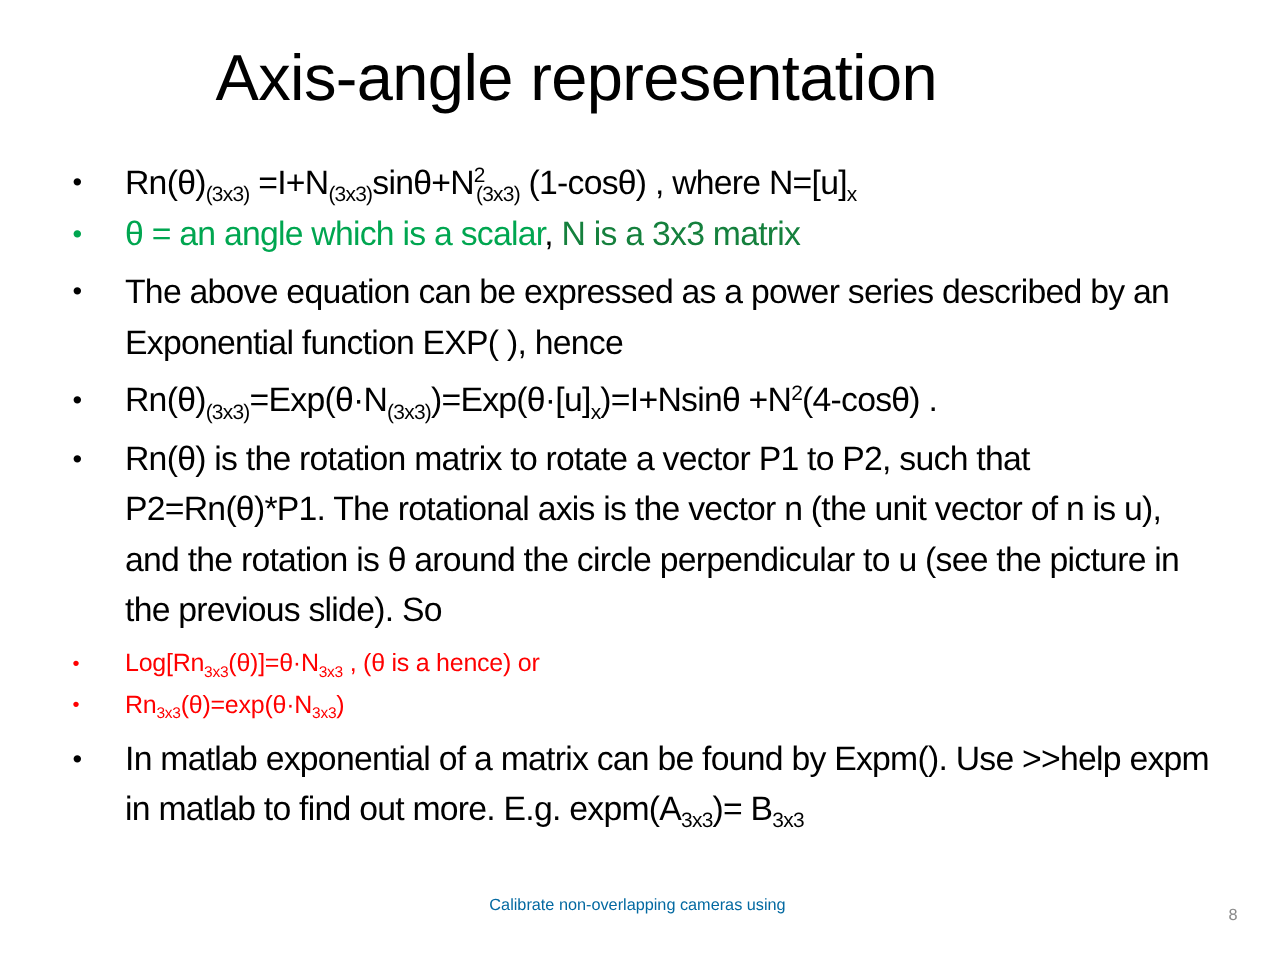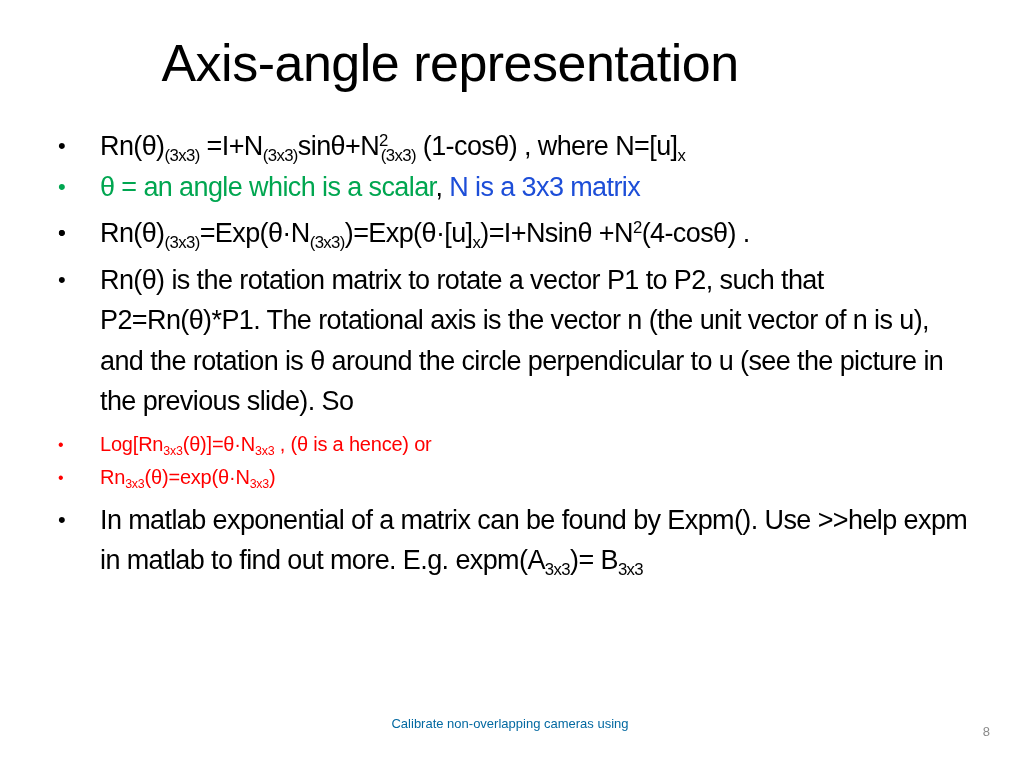--- a/index.html
+++ b/index.html
@@ -2,32 +2,32 @@
 <html><head>
 <meta charset="utf-8">
 <style>
   html, body { margin: 0; padding: 0; }
   body {
     width: 1024px; height: 768px; background: #ffffff; position: relative; overflow: hidden;
     font-family: "Liberation Sans", "DejaVu Sans", sans-serif; color: #000;
   }
   .title {
     position: absolute; left: 0; width: 900px; top: 28px; text-align: center;
-    font-size: 52px; line-height: 70px; letter-spacing: -0.5px;
+    font-size: 52px; line-height: 70px; letter-spacing: -0.5px; padding-left: 11px;
   }
   .content { position: absolute; left: 58px; top: 126px; width: 920px; }
   .item { position: relative; padding-left: 42px; font-size: 27px; line-height: 40.5px; letter-spacing: -0.6px; }
   .item.small { font-size: 20px; line-height: 33px; letter-spacing: -0.2px; }
   .bullet { position: absolute; left: 0; top: 0; width: 20px; font-size: 22px; }
   .item.small .bullet { font-size: 16px; }
   sub, sup { font-size: 62%; line-height: 0; }
   sub { vertical-align: -0.35em; text-align: right; }
   sup { vertical-align: 0.55em; }
   .green { color: #00a650; }
-  .blue { color: #1d4ed8; }
+  .blue { color: #15803d; }
   .red { color: #ff0000; }
   .gap { margin-top: 6px; }
   .footer-center {
     position: absolute; left: 340px; width: 340px; top: 713px; text-align: center;
     font-size: 13px; line-height: 21px; color: #0369a1;
   }
   .footer-page {
     position: absolute; left: 930px; width: 60px; top: 724px; text-align: right;
     font-size: 13px; color: #8a8a8a;
   }
@@ -44,20 +44,21 @@
     <span>Rn(θ)</span><sub>(3x3)</sub><span> =I+N</span><sub>(3x3)</sub><span>sinθ+N</span><sup>2</sup><sub style="margin-left:-7px">(3x3)</sub><span> (1-cosθ) , where N=[u]</span><sub>x</sub>
   </div>
 
   <div class="item">
     <span class="bullet green">•</span>
     <span class="green">θ = an angle which is a scalar</span><span>, </span><span class="blue">N is a 3x3 matrix</span>
   </div>
 
   <div class="item gap">
     <span class="bullet">•</span>
+    <span>The above equation can be expressed as a power series described by an Exponential function EXP( ), hence</span>
   </div>
 
   <div class="item gap">
     <span class="bullet">•</span>
     <span>Rn(θ)</span><sub>(3x3)</sub><span>=Exp(θ·N</span><sub>(3x3)</sub><span>)=Exp(θ·[u]</span><sub>x</sub><span>)=I+Nsinθ +N</span><sup>2</sup><span>(4-cosθ) .</span>
   </div>
 
   <div class="item gap">
     <span class="bullet">•</span>
     <span>Rn(θ) is the rotation matrix to rotate a vector P1 to P2, such that P2=Rn(θ)*P1. The rotational axis is the vector n (the unit vector of n is u), and the rotation is θ around the circle perpendicular to u (see the picture in the previous slide). So</span>

